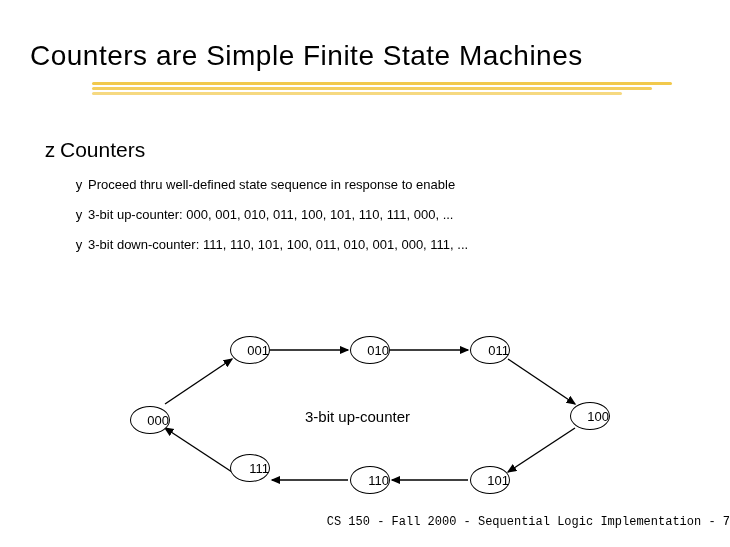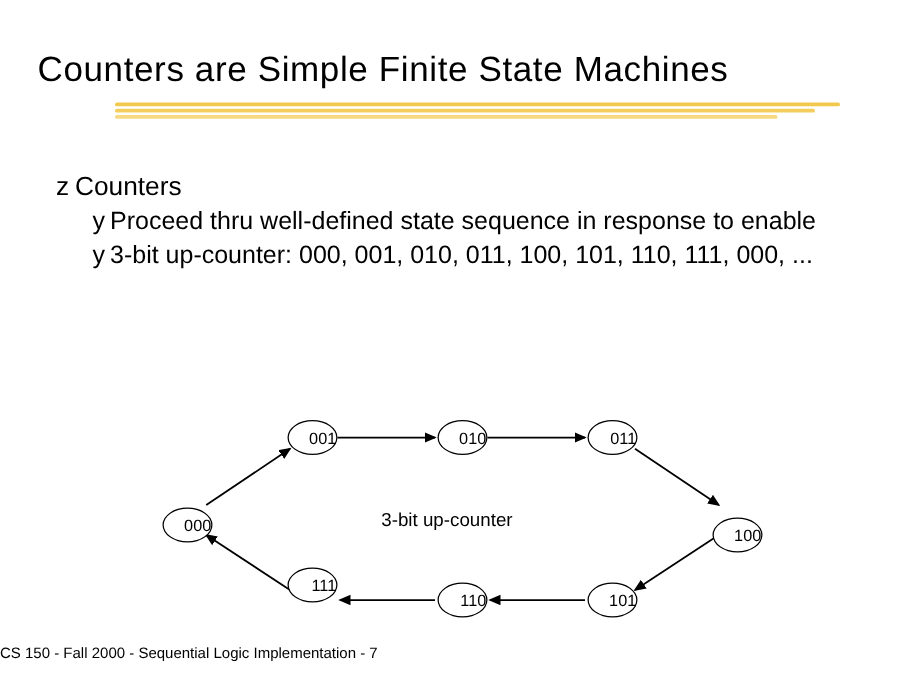--- a/index.html
+++ b/index.html
@@ -46,23 +46,23 @@
     position: absolute;
     left: 40px;
     top: 130px;
     width: 660px;
   }
   .lvl1 {
     font-size: 21px;
     margin-top: 8px;
   }
   .lvl2 {
-    font-size: 20px;
+    font-size: 13px;
     margin-left: 30px;
-    margin-top: 4px;
+    margin-top: 15px;
   }
   .bz {
     display: inline-block;
     width: 20px;
     color: #000;
     text-align: center;
   }
   .by {
     display: inline-block;
     width: 18px;
@@ -94,23 +94,23 @@
     position: absolute;
     font-size: 15px;
     font-family: Arial, Helvetica, sans-serif;
     text-align: left;
   }
   .footer {
     position: absolute;
     left: 0;
     right: 0;
     bottom: 18px;
-    text-align: left;
+    text-align: right;
     font-size: 12px;
-    font-family: Liberation Sans, sans-serif;
+    font-family: Liberation Mono, monospace;
     color: #000;
   }
   svg.arrows {
     position: absolute;
     left: 0;
     top: 0;
     width: 520px;
     height: 180px;
   }
 </style>
@@ -131,20 +131,23 @@
     <div class="lvl1">
       <span class="bz">z</span><span>Counters</span>
     </div>
     <div class="lvl2">
       <span class="by">y</span><span>Proceed thru well-defined state sequence in response to enable</span>
     </div>
 
     <div class="lvl2">
       <span class="by">y</span><span>3-bit up-counter: 000, 001, 010, 011, 100, 101, 110, 111, 000, ...</span>
     </div>
+    <div class="lvl2">
+      <span class="by">y</span><span>3-bit down-counter:  111, 110, 101, 100, 011, 010, 001, 000, 111, ...</span>
+    </div>
 
   </div>
 
   <div class="diagram">
 
     <svg class="arrows" viewBox="0 0 520 180">
       <defs>
         <marker id="ah" markerWidth="8" markerHeight="8" refX="6" refY="3" orient="auto">
           <path d="M0,0 L7,3 L0,6 Z" fill="#000"></path>
         </marker>
@@ -164,21 +167,21 @@
 
       <line x1="238" y1="154" x2="162" y2="154" stroke="#000" stroke-width="1.4" marker-end="url(#ah)"></line>
 
       <line x1="122" y1="146" x2="55" y2="102" stroke="#000" stroke-width="1.4" marker-end="url(#ah)"></line>
     </svg>
 
     <div class="node" style="left:20px;  top:80px;">000</div>
     <div class="node" style="left:120px; top:10px;">001</div>
     <div class="node" style="left:240px; top:10px;">010</div>
     <div class="node" style="left:360px; top:10px;">011</div>
-    <div class="node" style="left:460px; top:76px;margin-top:12px;">100</div>
+    <div class="node" style="left:460px; top:76px;">100</div>
     <div class="node" style="left:360px; top:140px;">101</div>
     <div class="node" style="left:240px; top:140px;">110</div>
     <div class="node" style="left:120px; top:128px;">111</div>
 
     <div class="caption" style="left:195px; top:82px; width:130px;">3-bit up-counter</div>
   </div>
 
   <div class="footer">CS 150 - Fall 2000 - Sequential Logic Implementation - 7</div>
 
 </div>

